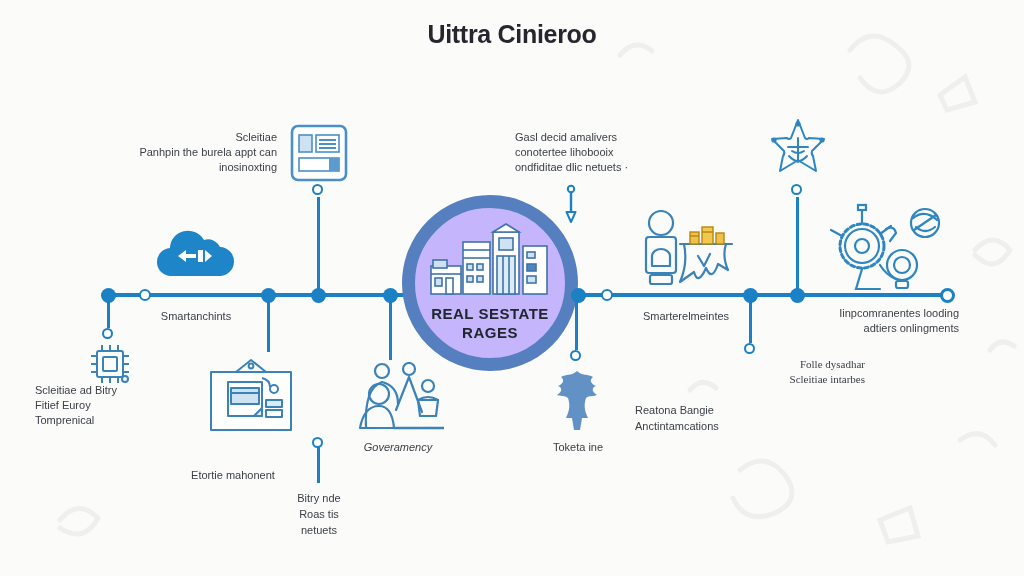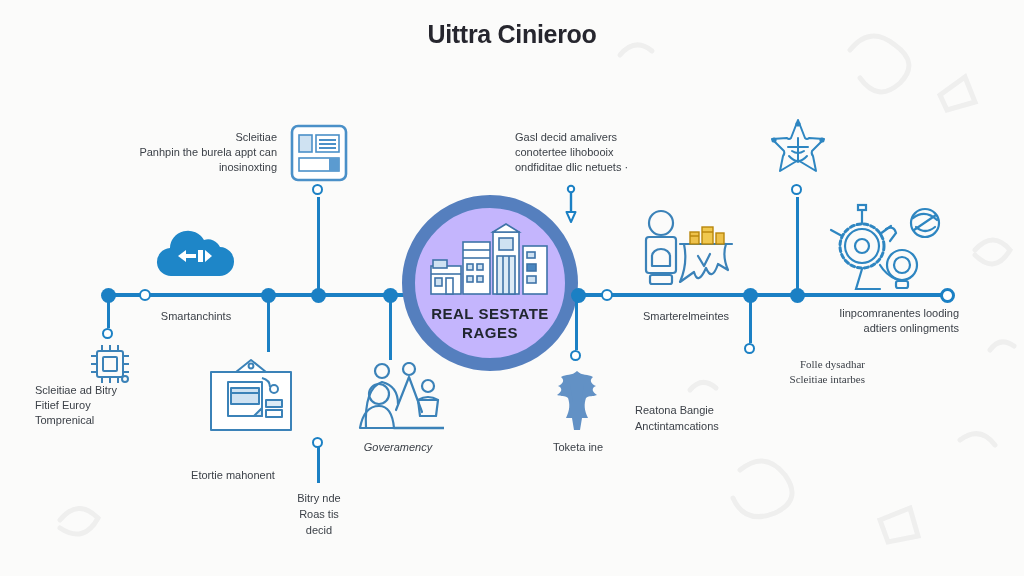--- a/index.html
+++ b/index.html
@@ -258,21 +258,21 @@
       <rect x="58" y="54" width="16" height="7" fill="#fff"></rect>
       <circle cx="66" cy="33" r="4" fill="none"></circle>
       <path d="M54,22 q8,2 8,9" fill="none"></path>
     </g>
   </svg>
   <div class="abs lbl" style="left:161px;top:441px;width:144px;margin-top:28px;">Etortie mahonent</div>
 
   <div class="abs note" style="left:258px;top:490px;width:122px;text-align:center;line-height:16px;">
     <div>Bitry nde</div>
     <div>Roas tis</div>
-    <div>decid</div>
+    <div>netuets</div>
   </div>
 
   <svg class="abs" style="left:352px;top:362px;" width="92" height="70" viewBox="0 0 92 70">
     <g stroke="#3b82b8" stroke-width="2.2" fill="none" stroke-linecap="round" stroke-linejoin="round">
       <circle cx="30" cy="9" r="7"></circle>
       <path d="M14,66 Q12,26 30,20 Q46,24 46,42"></path>
       <circle cx="57" cy="7" r="6"></circle>
       <path d="M44,48 L57,15 L70,50"></path>
       <circle cx="76" cy="24" r="6"></circle>
       <path d="M66,38 h20 l-2,16 h-16 z"></path>

